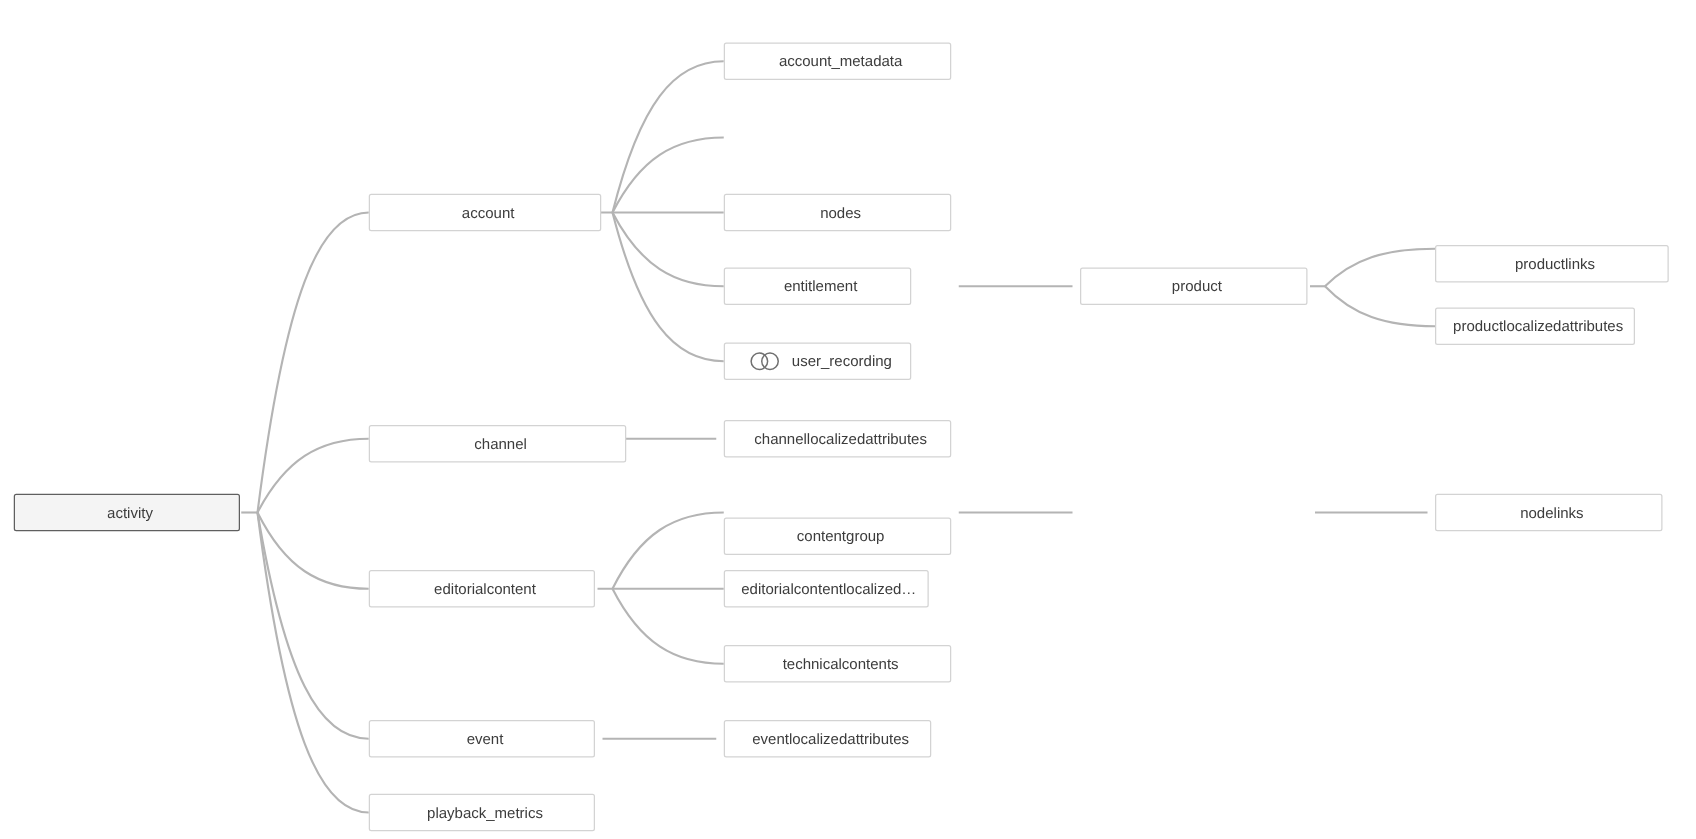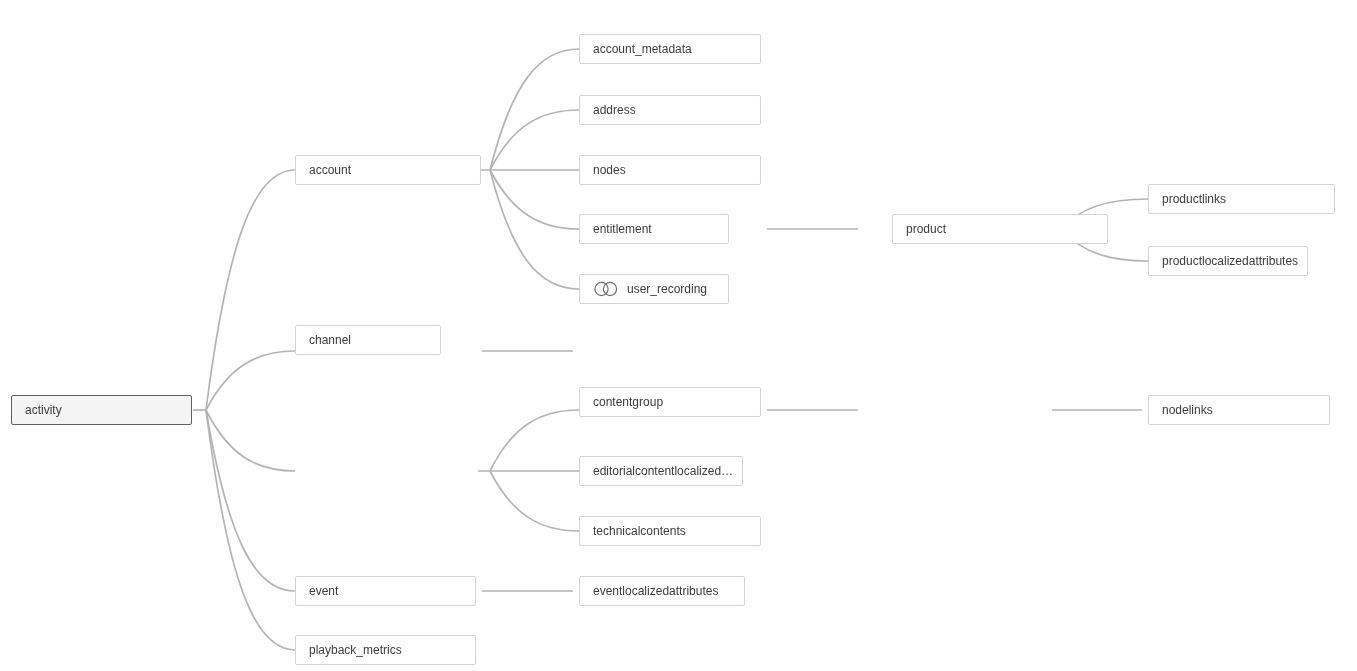--- a/index.html
+++ b/index.html
@@ -25,20 +25,21 @@
     position:absolute;
     box-sizing:border-box;
     height:30px;
     background:var(--box-bg);
     border:1px solid var(--box-border);
     border-radius:2px;
     display:flex;
     align-items:center;
     padding-left:13px;
     cursor:default;
+    justify-content:center;
   }
   .node .lbl{
     font-size:12px;
     color:var(--text);
     white-space:nowrap;
     overflow:hidden;
     text-overflow:ellipsis;
     padding-right:8px;
   }
   .node.root{
@@ -87,67 +88,70 @@
     <path d="M1052 410 H1142"></path>
   </svg>
 
   <div class="node root" style="left:11px;top:395px;width:181px">
     <span class="lbl">activity</span>
   </div>
 
   <div class="node" style="left:295px;top:155px;width:186px">
     <span class="lbl">account</span>
   </div>
-  <div class="node" style="left:295px;top:325px;width:146px">
+  <div class="node" style="left:295px;top:340px;width:206px">
     <span class="lbl">channel</span>
+  </div>
+  <div class="node" style="left:295px;top:456px;width:181px">
+    <span class="lbl">editorialcontent</span>
   </div>
   <div class="node" style="left:295px;top:576px;width:181px">
     <span class="lbl">event</span>
   </div>
   <div class="node" style="left:295px;top:635px;width:181px">
     <span class="lbl">playback_metrics</span>
   </div>
 
   <div class="node" style="left:579px;top:34px;width:182px">
     <span class="lbl">account_metadata</span>
-  </div>
-  <div class="node" style="left:579px;top:95px;width:182px">
-    <span class="lbl">address</span>
   </div>
   <div class="node" style="left:579px;top:155px;width:182px">
     <span class="lbl">nodes</span>
   </div>
   <div class="node" style="left:579px;top:214px;width:150px">
     <span class="lbl">entitlement</span>
   </div>
   <div class="node" style="left:579px;top:274px;width:150px">
     <svg class="nicon" width="26" height="16" viewBox="0 0 26 16">
       <circle cx="8.5" cy="8" r="6.6"></circle>
       <circle cx="17" cy="8" r="6.6"></circle>
     </svg>
     <span class="lbl">user_recording</span>
   </div>
-  <div class="node" style="left:579px;top:387px;width:182px">
+  <div class="node" style="left:579px;top:336px;width:182px">
+    <span class="lbl">channellocalizedattributes</span>
+  </div>
+  <div class="node" style="left:579px;top:414px;width:182px">
     <span class="lbl">contentgroup</span>
   </div>
   <div class="node" style="left:579px;top:456px;width:164px">
     <span class="lbl">editorialcontentlocalizeda...</span>
   </div>
   <div class="node" style="left:579px;top:516px;width:182px">
     <span class="lbl">technicalcontents</span>
   </div>
   <div class="node" style="left:579px;top:576px;width:166px">
     <span class="lbl">eventlocalizedattributes</span>
   </div>
 
-  <div class="node" style="left:892px;top:214px;width:216px">
+  <div class="node" style="left:864px;top:214px;width:182px">
     <span class="lbl">product</span>
   </div>
 
-  <div class="node" style="left:1148px;top:184px;width:187px">
+  <div class="node" style="left:1148px;top:196px;width:187px">
     <span class="lbl">productlinks</span>
   </div>
   <div class="node" style="left:1148px;top:246px;width:160px">
     <span class="lbl">productlocalizedattributes</span>
   </div>
   <div class="node" style="left:1148px;top:395px;width:182px">
     <span class="lbl">nodelinks</span>
   </div>
 
 </div>

